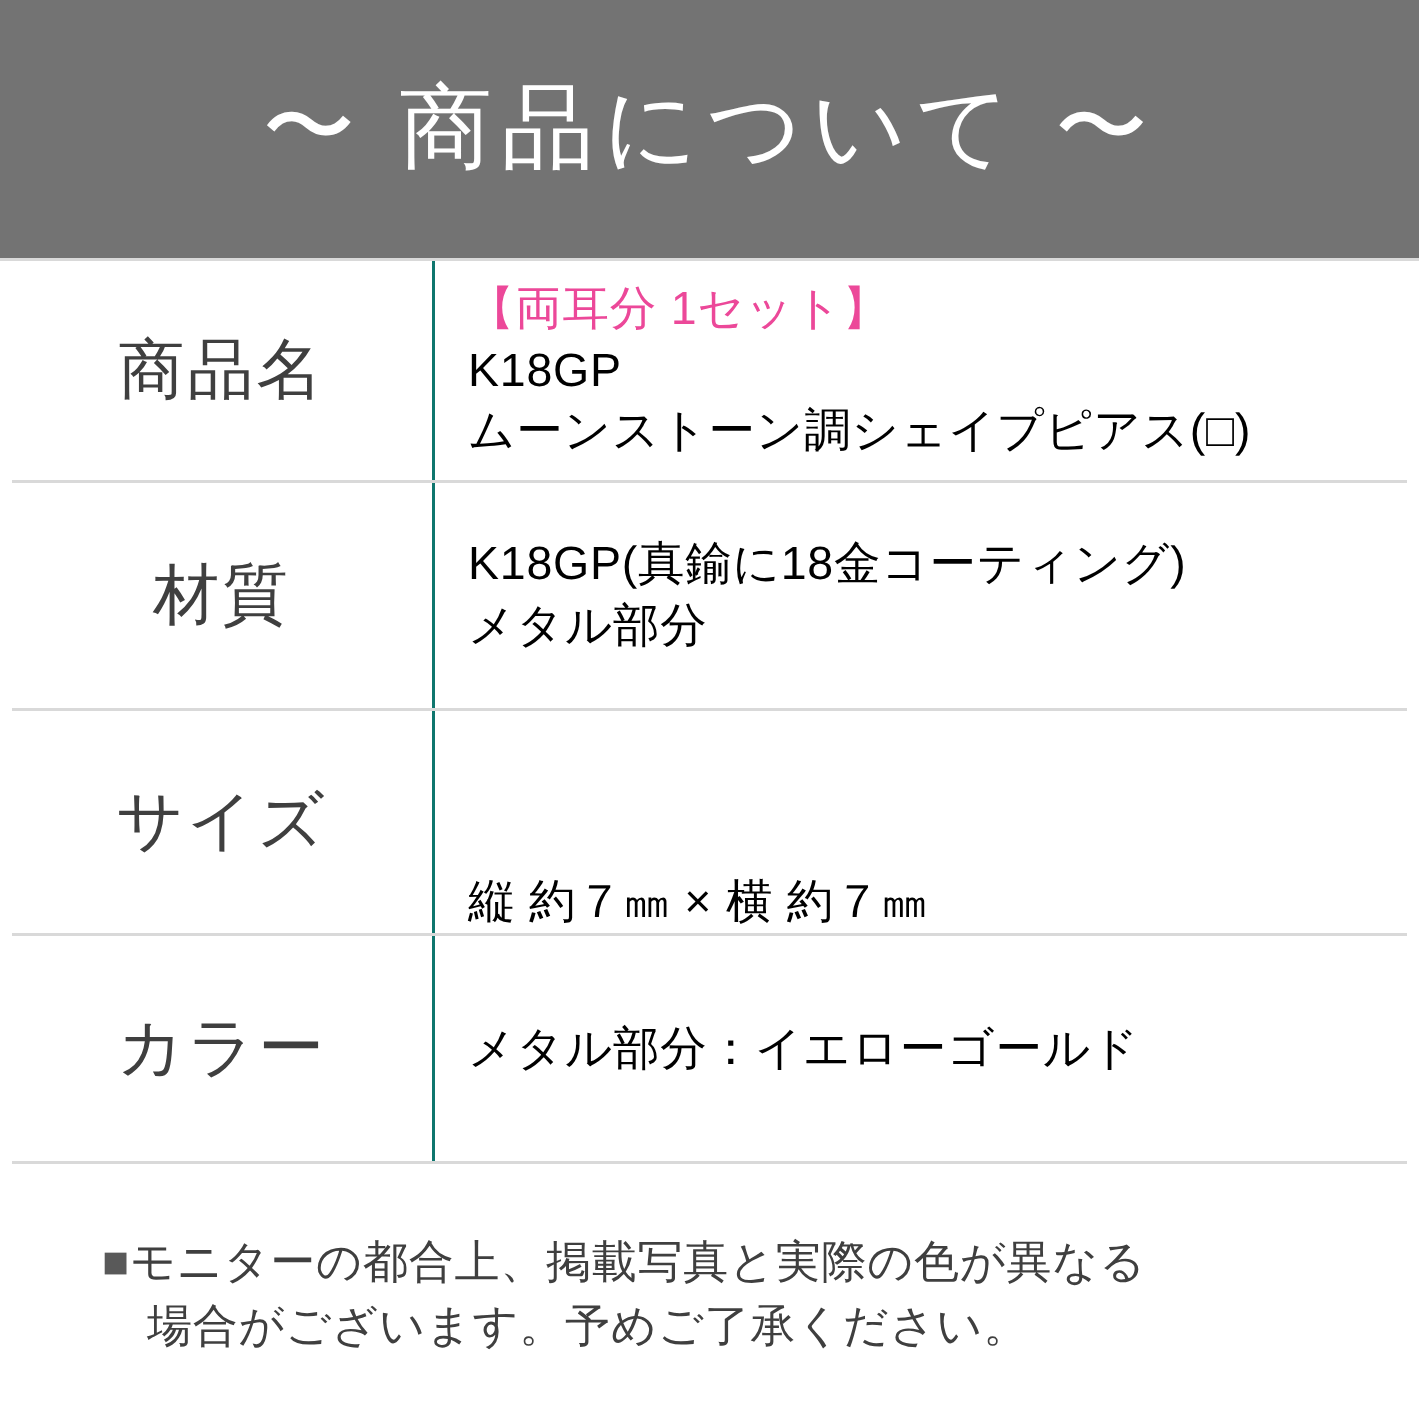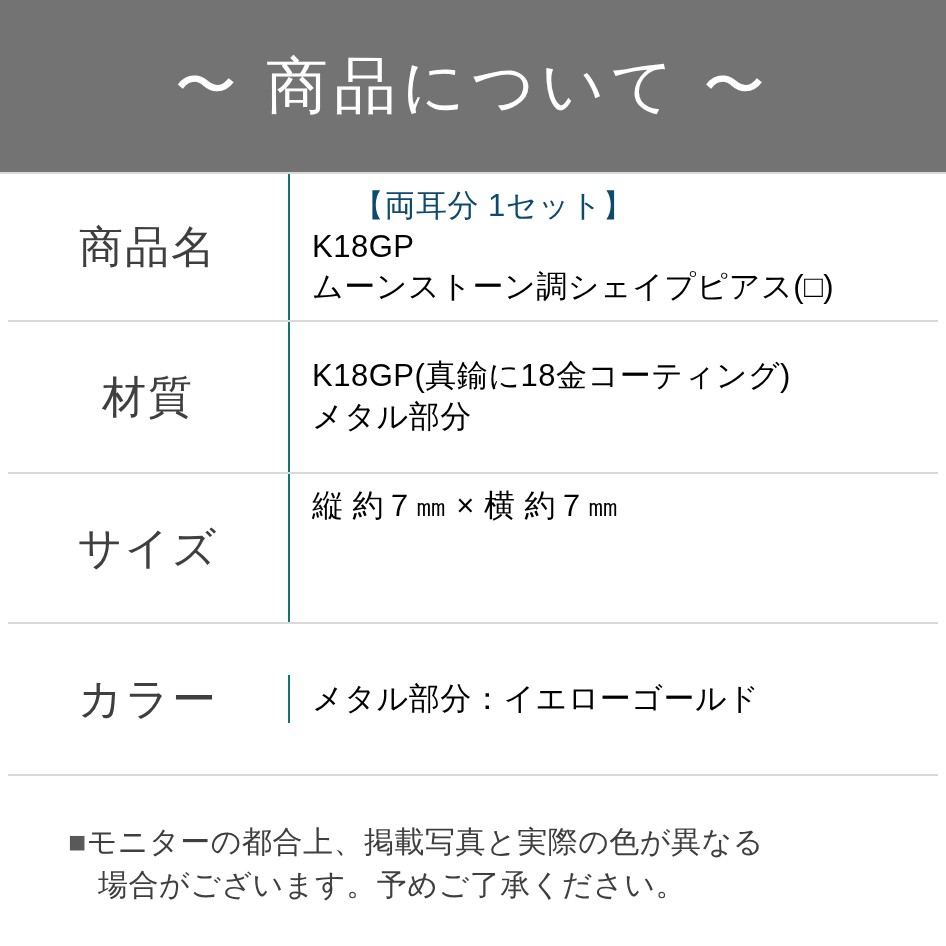--- a/index.html
+++ b/index.html
@@ -50,21 +50,21 @@
   .row {
     display: flex;
     flex-direction: row;
     border-bottom: 2px solid #d9d9d9;
     box-sizing: border-box;
     min-height: 0;
   }
   .row-name   { flex: 0 0 148px; }
   .row-mat    { flex: 0 0 152px; }
   .row-size   { flex: 0 0 150px; }
-  .row-color  { flex: 0 0 152px; align-items: center; }
+  .row-color  { flex: 0 0 152px; }
 
   .cell-label {
     flex: 0 0 282px;
     display: flex;
     align-items: center;
     justify-content: center;
     border-right: 2px solid #0f766e;
     box-sizing: border-box;
   }
   .cell-label span {
@@ -83,25 +83,24 @@
     box-sizing: border-box;
   }
   .cell-value .line {
     font-size: 31px;
     color: #000000;
     line-height: 1.32;
     white-space: nowrap;
     letter-spacing: 0.5px;
   }
   .cell-value .line.accent {
-    color: #0c4a6e;
-    margin-left: 41px;
+    color: #ec4899;
   }
   .cell-value.center {
-    justify-content: flex-start;
+    justify-content: flex-end;
     margin-top: 12px;
   }
   
   .note {
     flex: 1 1 auto;
     display: flex;
     align-items: center;
     padding: 10px 24px 6px 60px;
     box-sizing: border-box;
   }

